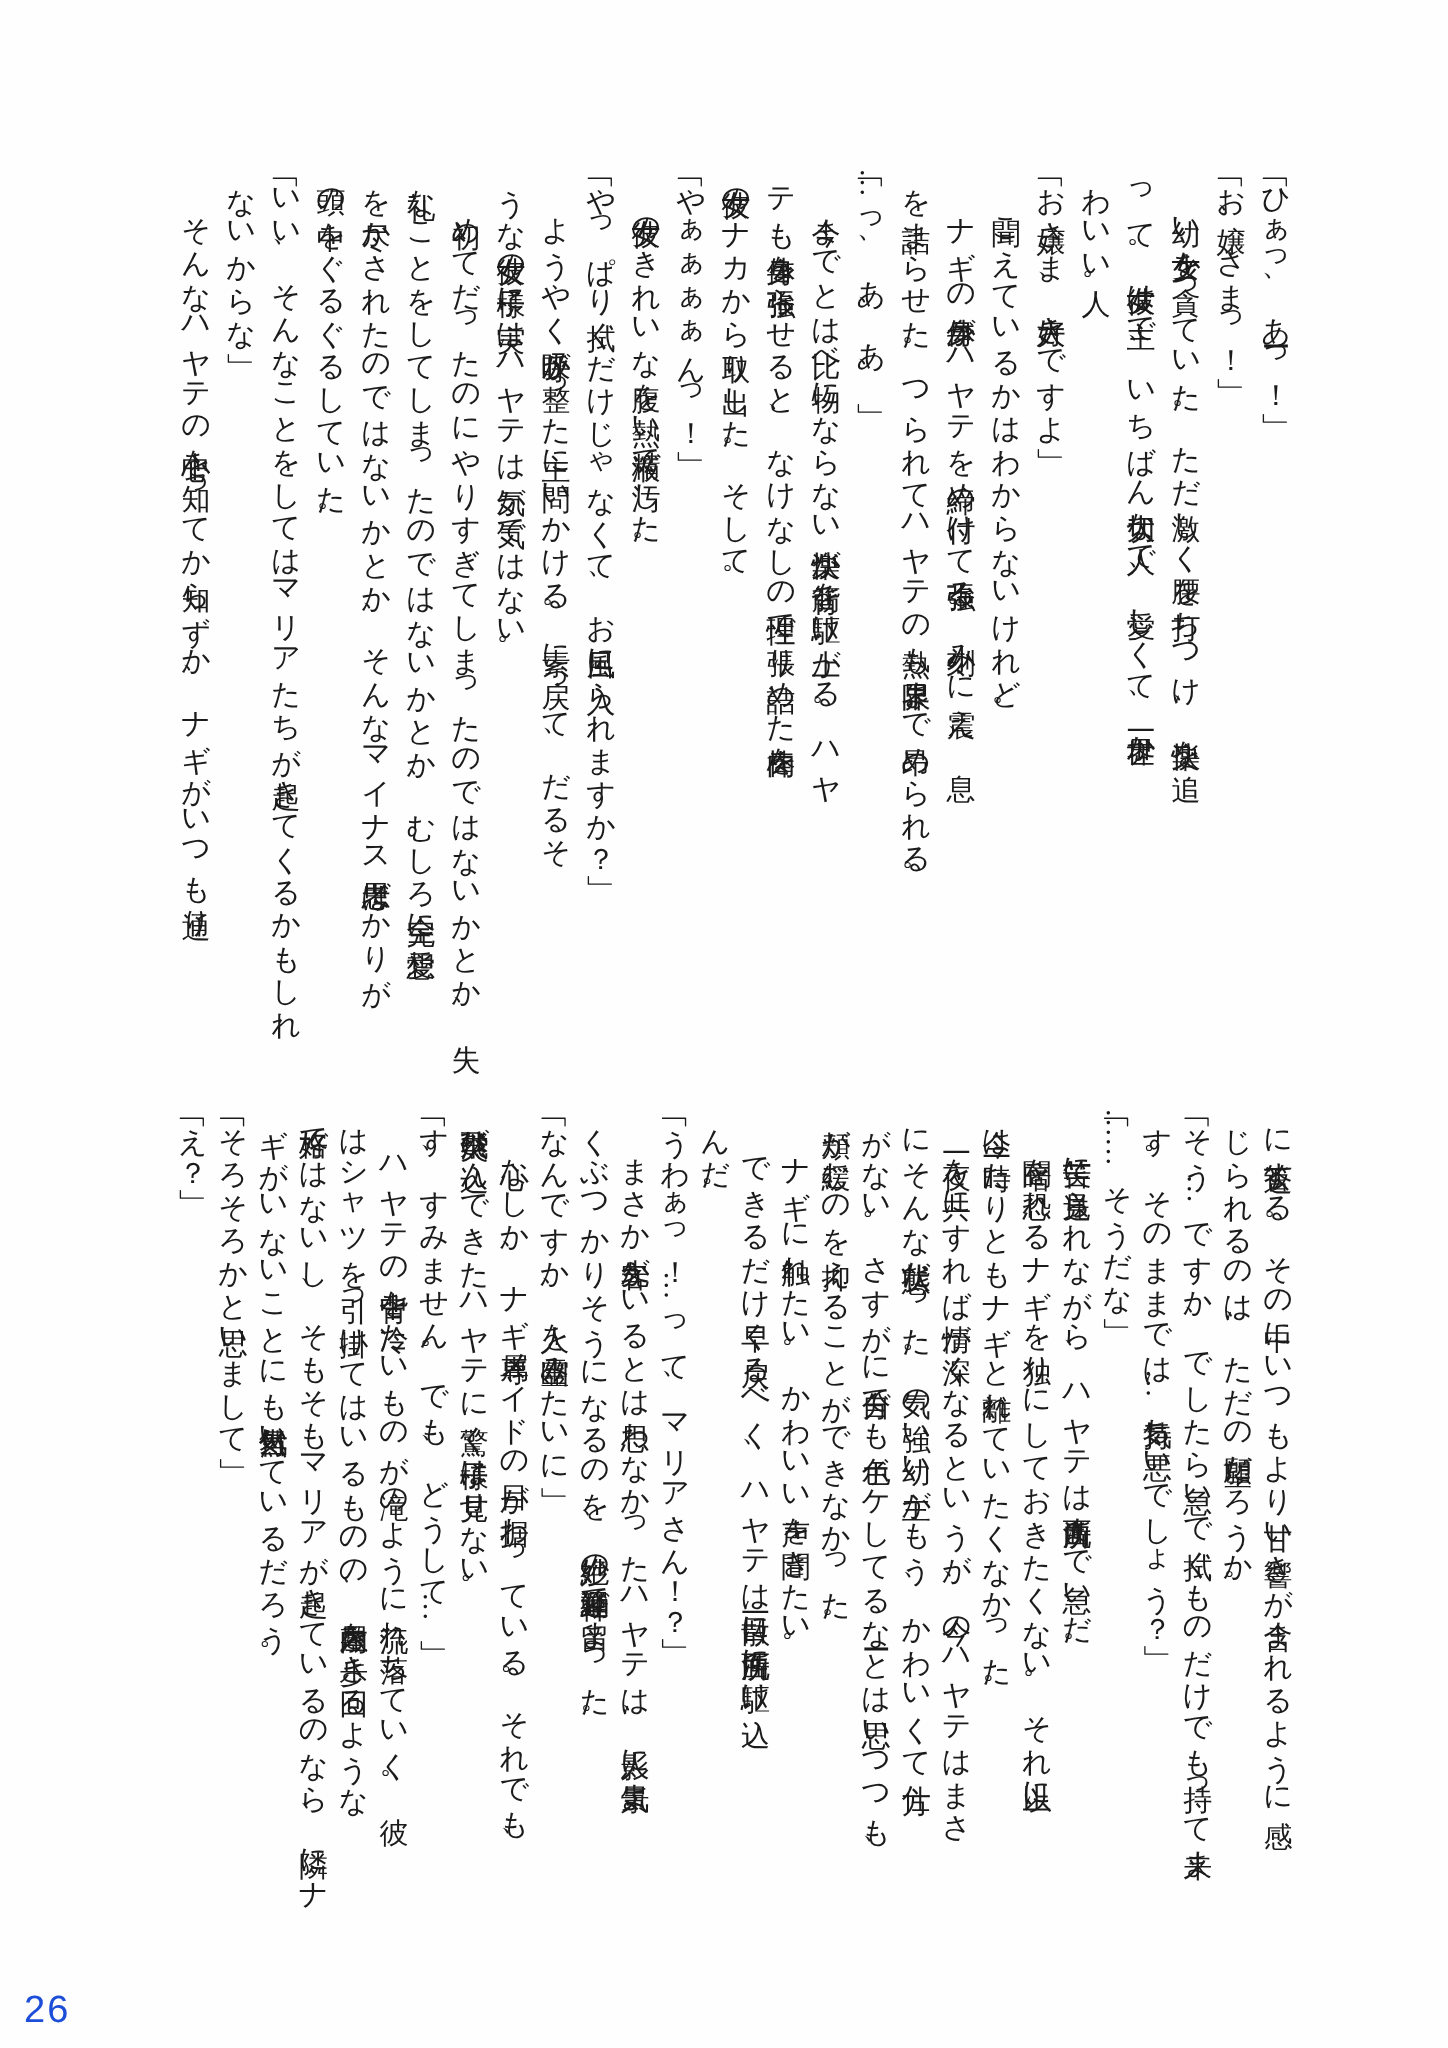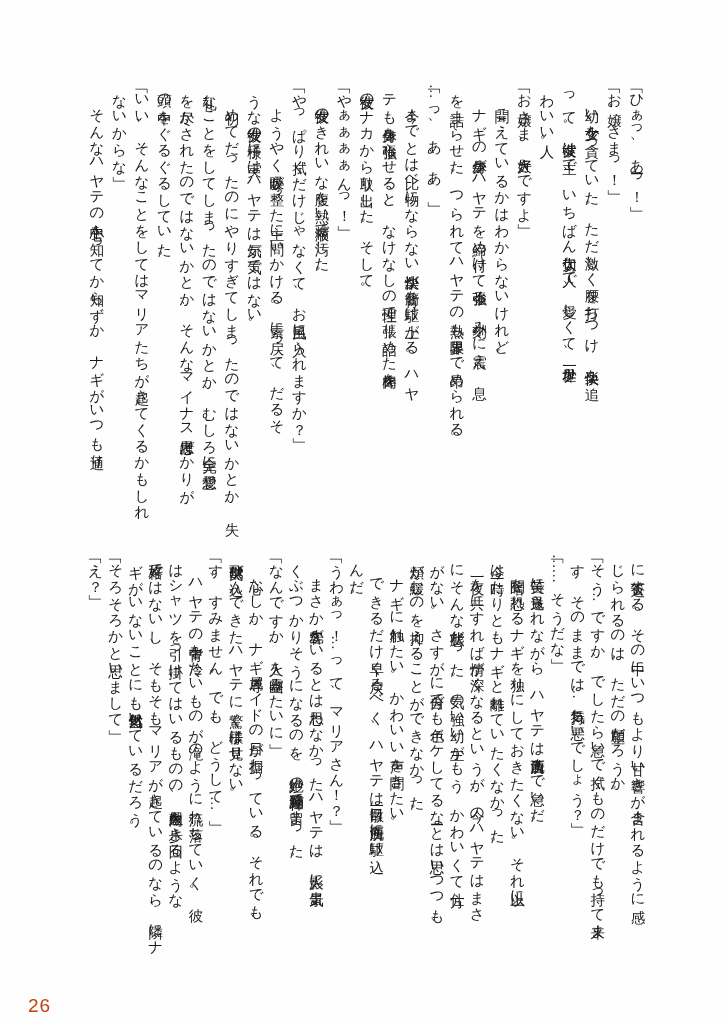--- a/index.html
+++ b/index.html
@@ -39,26 +39,26 @@
     right: 76px;
     height: 410px;
     line-height: 20.1px;
   }
   .vtext .line {
     margin: 0;
     white-space: pre;
   }
   .page-number {
     position: absolute;
-    left: 28px;
+    left: 12px;
     top: 995px;
     font-family: "Liberation Sans", "DejaVu Sans", sans-serif;
     font-size: 19px;
     letter-spacing: 1px;
-    color: #c2410c;
+    color: #1d4ed8;
     text-align: right;
   }
 </style>
 </head>
 <body>
 
 <div class="page">
 
   <section class="vtext block-top">
       <div class="line">「ひぁっ、あーっ！」</div>

